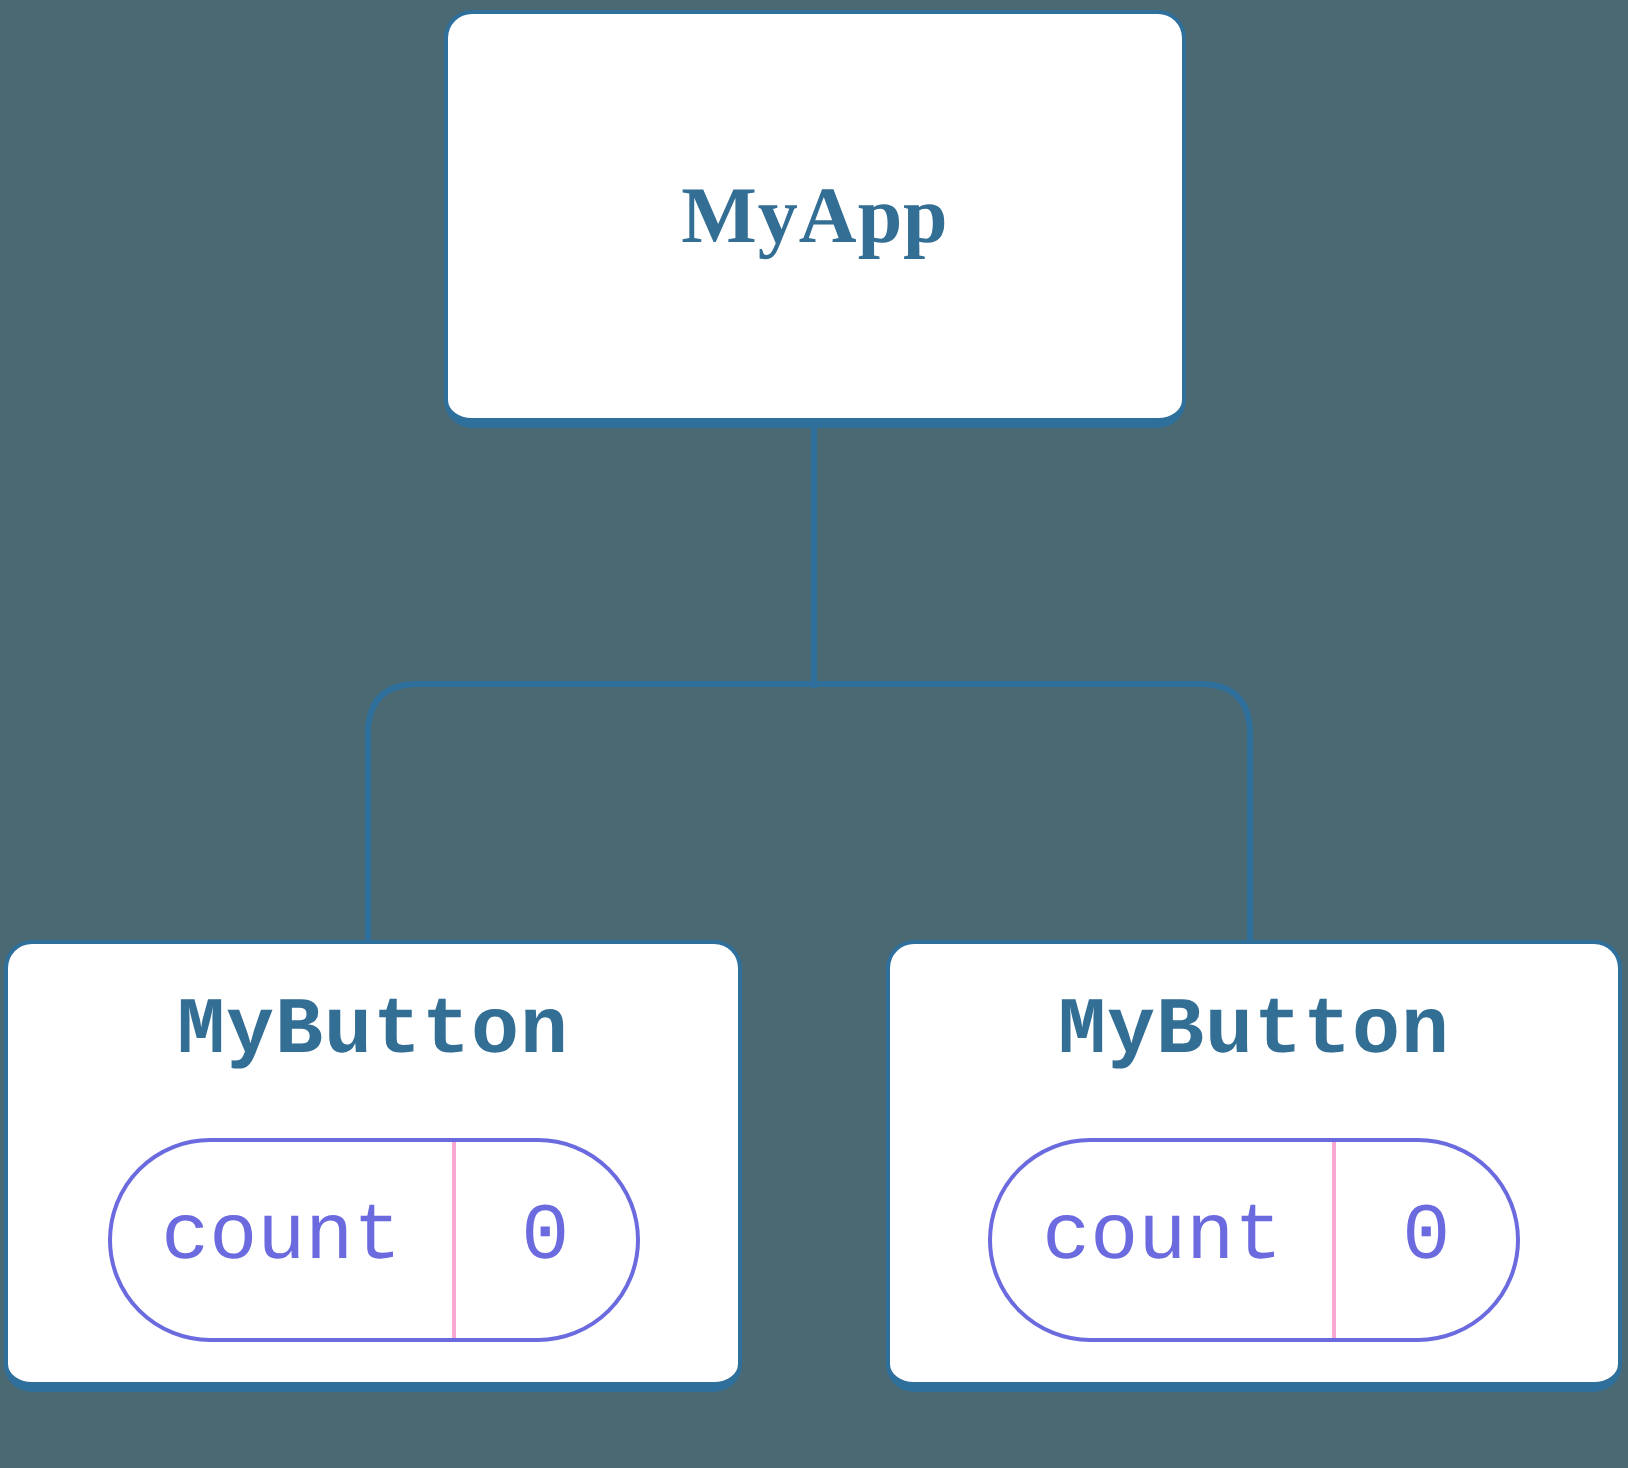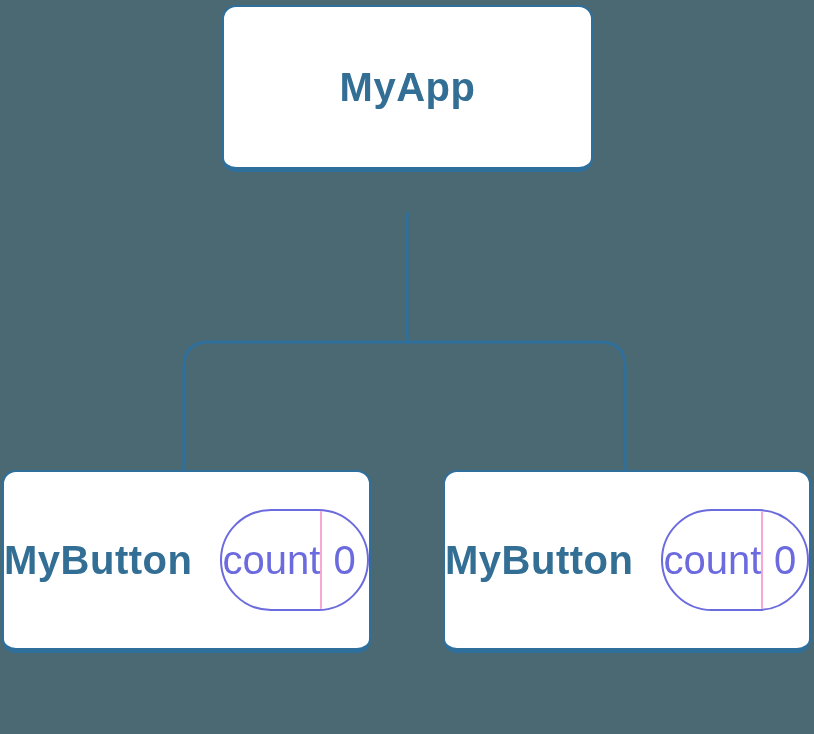--- a/index.html
+++ b/index.html
@@ -37,27 +37,29 @@
     font-size: 40px;
     font-weight: bold;
     color: #336e95;
     letter-spacing: 0.5px;
     line-height: 1.2;
   }
   .node-root {
     left: 222px;
     top: 5px;
     width: 371px;
-    height: 167px;
+    height: 209px;
+    font-family: Liberation Serif, serif;
   }
   .node-child {
-    flex-direction: row;
+    flex-direction: column;
     gap: 28px;
     top: 470px;
-    height: 183px;
+    height: 226px;
+    font-family: Liberation Mono, monospace;
   }
   .node-child-left {
     left: 2px;
     width: 369px;
   }
   .node-child-right {
     left: 443px;
     width: 368px;
   }
   .state-pill {

